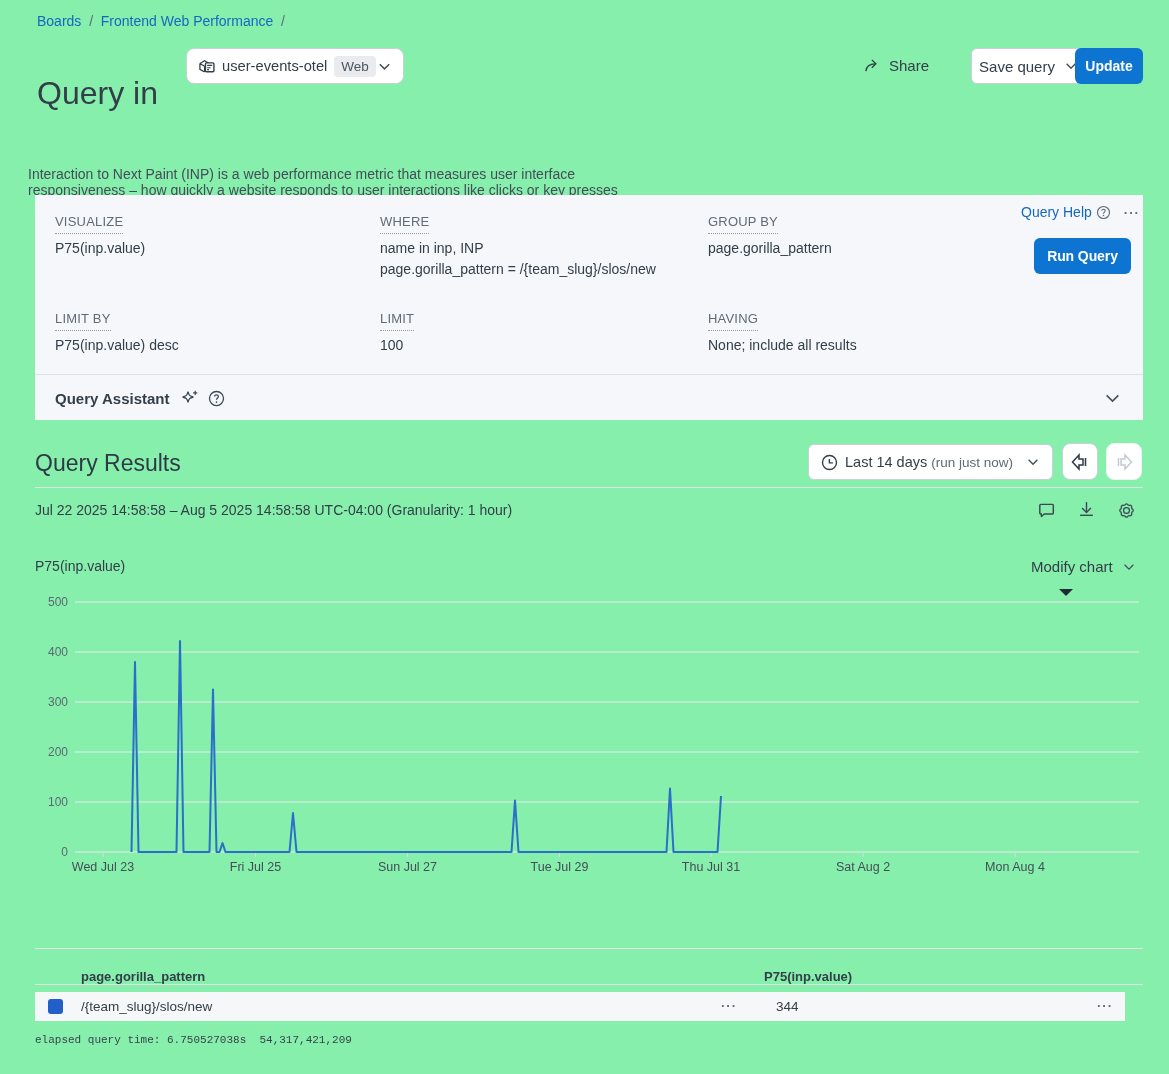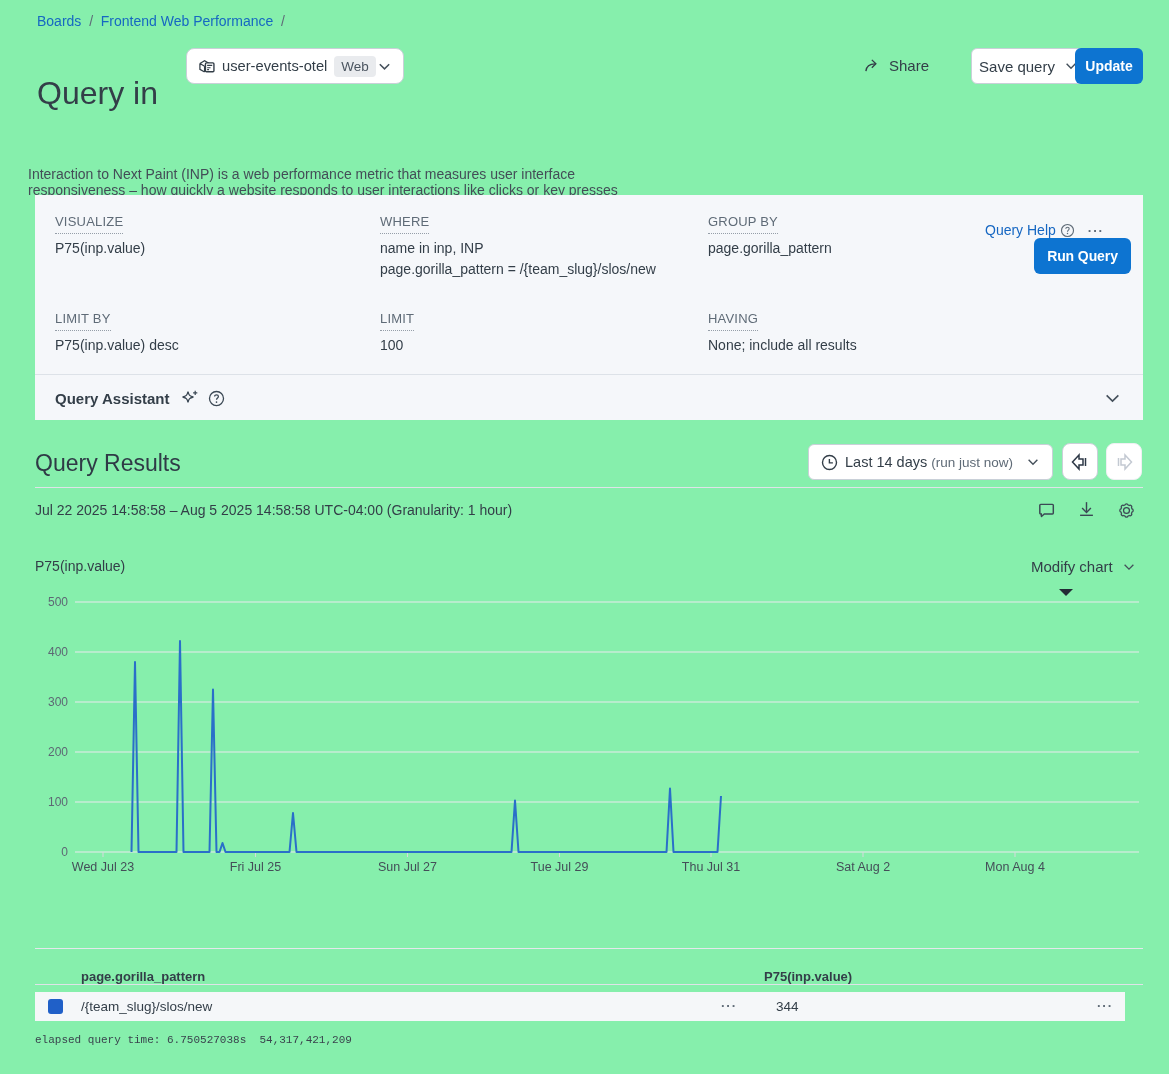--- a/index.html
+++ b/index.html
@@ -66,21 +66,21 @@
   <div class="abs label" style="left:708px; top:214px;"><span>GROUP BY</span></div>
   <div class="abs val" style="left:708px; top:240px;">page.gorilla_pattern</div>
 
   <div class="abs label" style="left:55px; top:311px;"><span>LIMIT BY</span></div>
   <div class="abs val" style="left:55px; top:337px;">P75(inp.value) desc</div>
   <div class="abs label" style="left:380px; top:311px;"><span>LIMIT</span></div>
   <div class="abs val" style="left:380px; top:337px;">100</div>
   <div class="abs label" style="left:708px; top:311px;"><span>HAVING</span></div>
   <div class="abs val" style="left:708px; top:337px;">None; include all results</div>
 
-  <div class="abs" style="left:985px; top:204px; display:flex; align-items:center;margin-top:18px;">
+  <div class="abs" style="left:1021px; top:204px; display:flex; align-items:center;">
     <a class="blue" href="#" style="font-size:14px;">Query Help</a>
     <svg style="margin-left:4px" width="15" height="15" viewBox="0 0 16 16" fill="none" stroke="#5f6b77" stroke-width="1.2">
         <circle cx="8" cy="8" r="6.4"></circle>
         <path d="M6.2 6.2 C6.2 4 9.8 4 9.8 6.2 C9.8 7.6 8 7.5 8 9.2"></path>
         <circle cx="8" cy="11.3" r=".8" fill="#5f6b77" stroke="none"></circle>
       </svg>
     <span class="dots" style="margin-left:13px;">···</span>
   </div>
   <div class="abs btn-blue" style="left:1034px; top:238px; width:97px; height:36px; font-size:14px; letter-spacing:-.1px;">Run Query</div>
 

